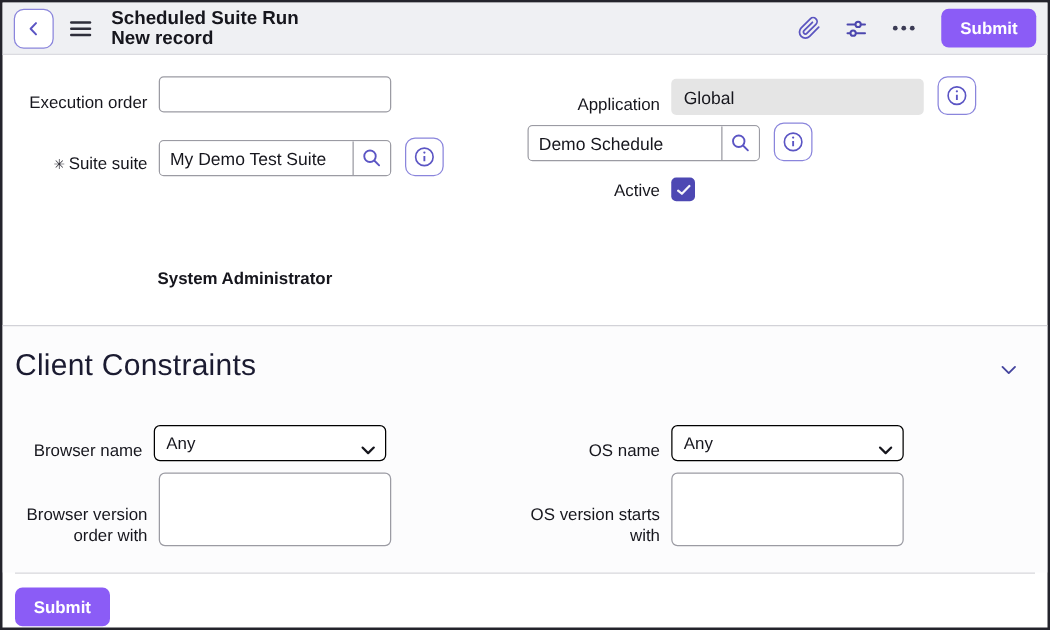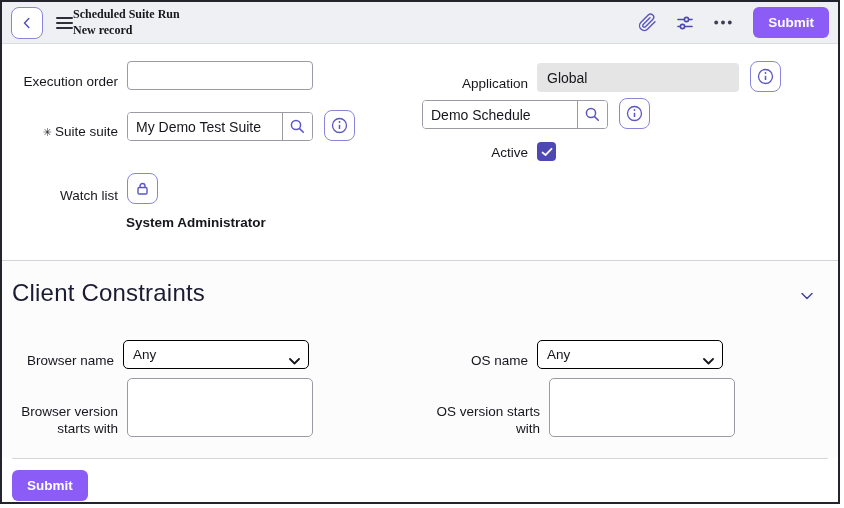--- a/index.html
+++ b/index.html
@@ -19,21 +19,21 @@
   .back-btn {
     width:32px; height:32px; background:#fff; border:1.5px solid #8a85dc;
     border-radius:8px; display:flex; align-items:center; justify-content:center;
     cursor:pointer; flex:none;
   }
   .menu-btn {
     margin-left:13px; width:17px; display:flex; flex-direction:column; gap:3px;
     background:none; border:none; padding:0; cursor:pointer;
   }
   .menu-btn i { display:block; height:2px; background:#2e2e3a; border-radius:1px; }
-  .title-block { margin-left:0; font-size:12px; font-weight:bold; line-height:15.5px;font-family:Liberation Serif, serif; }
+  .title-block { margin-left:16px; font-size:15px; font-weight:bold; line-height:15.5px; }
   .header-actions { margin-left:auto; display:flex; align-items:center; gap:6px; }
   .icon-btn {
     width:32px; height:32px; background:transparent; border:none; padding:0;
     display:flex; align-items:center; justify-content:center; cursor:pointer;
   }
   .btn-primary {
     background:#8b5cf6; color:#fff; border:none; border-radius:6px;
     height:31px; padding:0 15px; font-family:"Liberation Sans",sans-serif;
     font-size:13.5px; font-weight:bold; cursor:pointer; margin-left:8px;
   }
@@ -183,31 +183,20 @@
       <span style="display:flex;">
         <svg width="19" height="19" viewBox="0 0 19 19" fill="none" stroke="#5b55c4" stroke-width="1.3">
             <circle cx="9.5" cy="9.5" r="7"></circle>
             <line x1="9.5" y1="8.8" x2="9.5" y2="13" stroke-width="1.5"></line>
             <circle cx="9.5" cy="6" r="0.9" fill="#5b55c4" stroke="none"></circle>
           </svg>
       </span>
     </button>
   </div>
 
-  <div class="field-row" style="left:10px; top:171px;">
-    <label class="field-label">Watch list</label>
-    <button class="ghost-btn">
-      <span style="display:flex;">
-        <svg width="17" height="17" viewBox="0 0 17 17" fill="none" stroke="#5b55c4" stroke-width="1.4">
-            <rect x="4" y="7.5" width="9" height="6.5" rx="1.2"></rect>
-            <path d="M6 7.5 V6 a2.5 2.5 0 0 1 5 0 V7.5"></path>
-          </svg>
-      </span>
-    </button>
-  </div>
   <div class="sysadmin">System Administrator</div>
 
   <div class="field-row" style="left:420px; top:59px;">
     <label class="field-label">Application</label>
     <div class="readonly-field">Global</div>
     <button class="ghost-btn info-btn">
       <span style="display:flex;">
         <svg width="19" height="19" viewBox="0 0 19 19" fill="none" stroke="#5b55c4" stroke-width="1.3">
             <circle cx="9.5" cy="9.5" r="7"></circle>
             <line x1="9.5" y1="8.8" x2="9.5" y2="13" stroke-width="1.5"></line>
@@ -283,25 +272,25 @@
         </select>
         <span class="select-caret">
           <svg width="11" height="7" viewBox="0 0 11 7" fill="none" stroke="#16161d" stroke-width="1.8" stroke-linecap="round" stroke-linejoin="round">
               <polyline points="1,1 5.5,5.5 10,1"></polyline>
             </svg>
         </span>
       </div>
     </div>
 
     <div class="field-row" style="left:10px; top:117px;">
-      <label class="field-label">Browser version starts with</label>
+      <label class="field-label">Browser version order with</label>
       <textarea class="control-area" style=""></textarea>
     </div>
 
-    <div class="field-row" style="left:420px; top:117px;margin-left:12px;">
+    <div class="field-row" style="left:420px; top:117px;">
       <label class="field-label">OS version starts with</label>
       <textarea class="control-area" style=""></textarea>
     </div>
   </section>
 
   <div class="footer-sep"></div>
   <button class="btn-primary footer-submit">Submit</button>
 
 </div>
 

